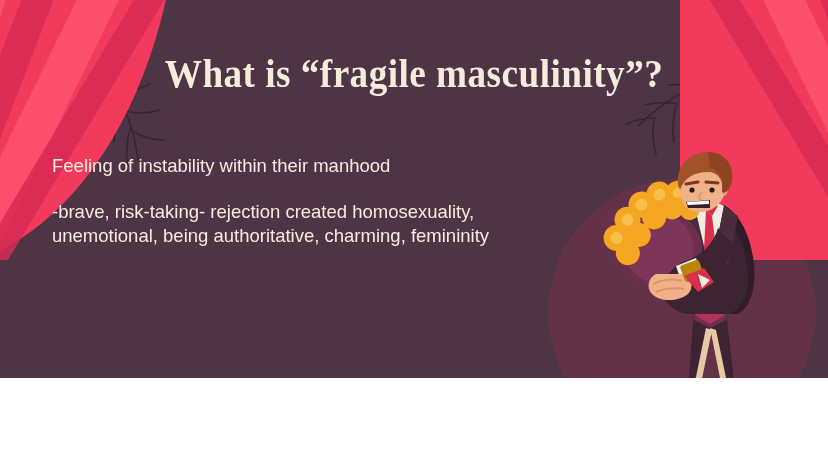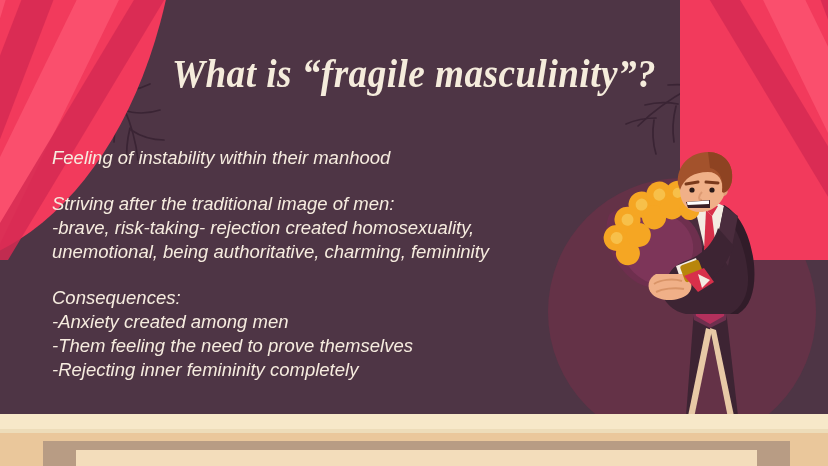--- a/index.html
+++ b/index.html
@@ -3,25 +3,24 @@
 <meta charset="utf-8">
 <style>
   html, body {
     margin: 0;
     padding: 0;
     background: #ffffff;
   }
   #slide {
     position: relative;
     width: 828px;
-    height: 466px;
+    height: 378px;
     overflow: hidden;
     background: #8b5cf6;
     font-family: "Liberation Sans", sans-serif;
-    font-style: italic;
   }
 
   
   .backdrop {
     position: absolute;
     left: 0; top: 0;
     width: 828px; height: 415px;
     background: #4e3545;
   }
   .spotlight {
@@ -89,21 +88,21 @@
 
   
   .body-copy {
     position: absolute;
     left: 52px; top: 138px;
     width: 560px;
     color: #f6ecdf;
     font-size: 18.5px;
     line-height: 24px;
   }
-  .para { margin: 8px 0 22px 0; }
+  .para { margin: 16px 0 22px 0; }
   .para:last-child { margin-bottom: 0; }
   .para div { white-space: pre; }
 
   
   .floor-top {
     position: absolute;
     left: 0; top: 414px;
     width: 828px; height: 19px;
     background: #f7e8c9;
   }
@@ -262,29 +261,22 @@
     <path d="M89 52 L111 50.5 L111 54 L89.5 55 Z" fill="#ffffff"></path>
   </svg>
 
   <div class="title">What is “fragile masculinity”?</div>
 
   <div class="body-copy">
     <div class="para">
       <div>Feeling of instability within their manhood</div>
     </div>
     <div class="para">
-      <div>Striving after the traditional image of men:</div>
       <div>-brave, risk-taking- rejection created homosexuality,</div>
       <div>unemotional, being authoritative, charming, femininity</div>
-    </div>
-    <div class="para">
-      <div>Consequences:</div>
-      <div>-Anxiety created among men</div>
-      <div>-Them feeling the need to prove themselves</div>
-      <div>-Rejecting inner femininity completely</div>
     </div>
   </div>
 
   <div class="floor-top"></div>
   <div class="floor-front"></div>
   <div class="floor-panel"></div>
   <div class="floor-panel-inner"></div>
 
 </div>
 

